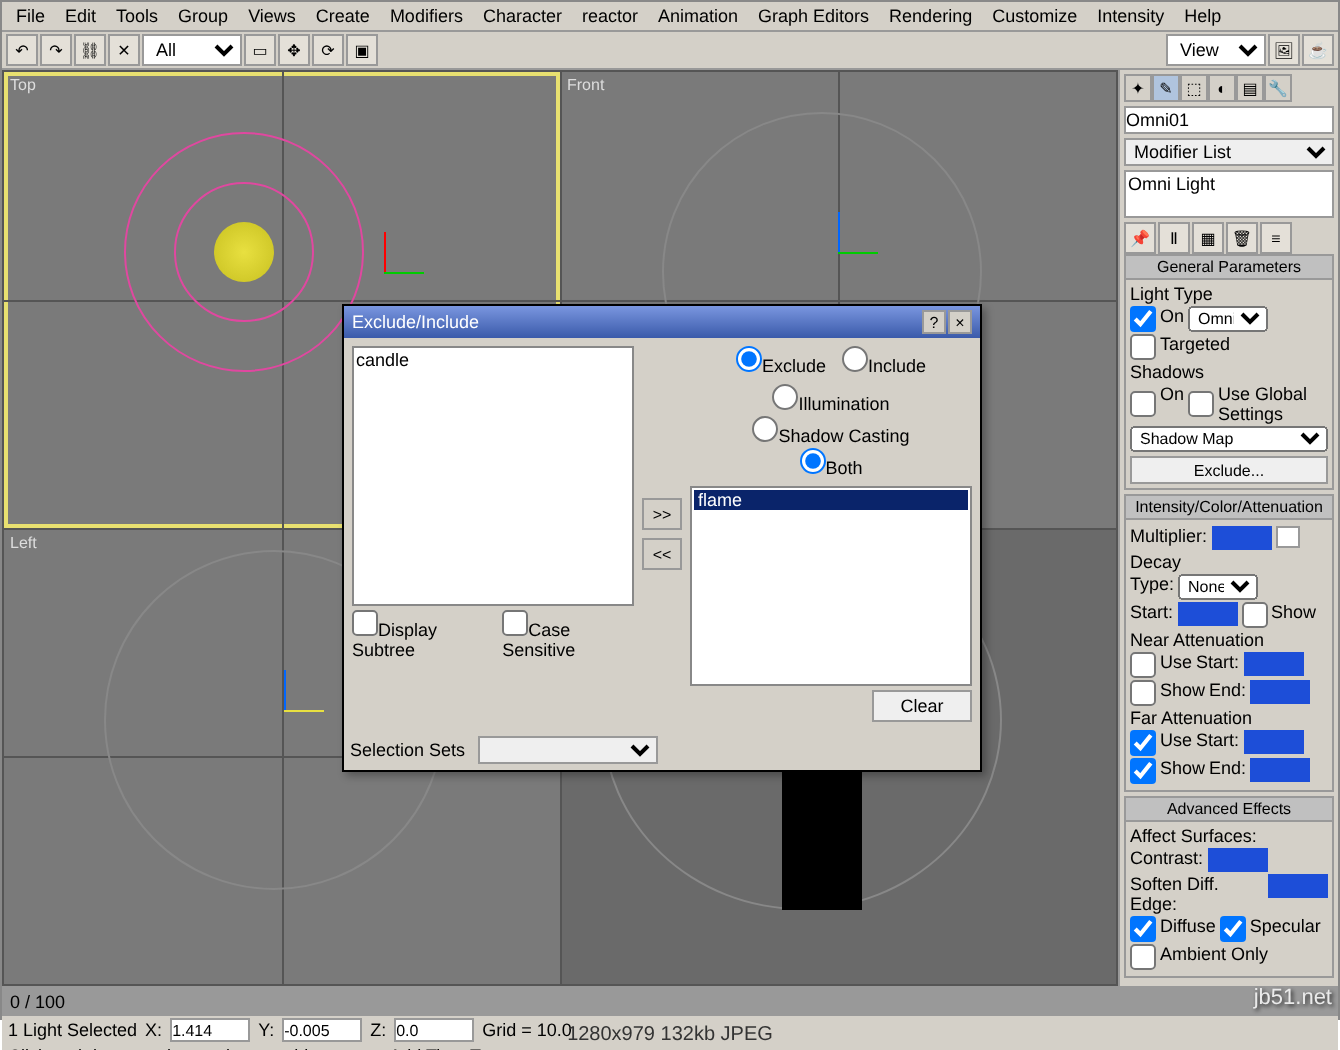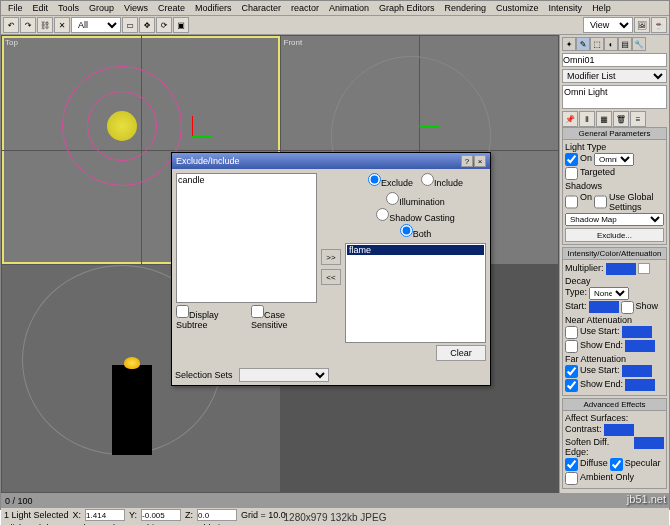--- a/index.html
+++ b/index.html
@@ -106,20 +106,29 @@
       </div>
       <div class="vp">
         <span class="vp-label">Front</span>
         <div class="grid"></div>
         <div class="omni" style="left:50px;top:20px;width:160px;height:160px"></div>
         <div class="gizmo" style="left:118px;top:70px">
             <div class="ax" style="background:#06f"></div>
             <div class="ay"></div>
           </div>
       </div>
+      <div class="vp">
+        <span class="vp-label">Left</span>
+        <div class="grid"></div>
+        <div class="omni" style="left:50px;top:10px;width:170px;height:170px"></div>
+        <div class="gizmo" style="left:120px;top:70px">
+            <div class="ax" style="background:#06f"></div>
+            <div class="ay" style="background:#e8e040"></div>
+          </div>
+      </div>
       <div class="vp" style="background:#6a6a6a">
         <div class="omni" style="left:20px;top:0;width:200px;height:190px"></div>
         <div style="position:absolute;left:110px;top:100px;width:40px;height:90px;background:#000"></div>
         <div style="position:absolute;left:122px;top:92px;width:16px;height:12px;background:radial-gradient(#ffe040,#e8a000);border-radius:50% 50% 40% 40%"></div>
       </div>
     </div>
 
     <div class="side">
       <div class="tabs">
         <div class="tab">✦</div>

